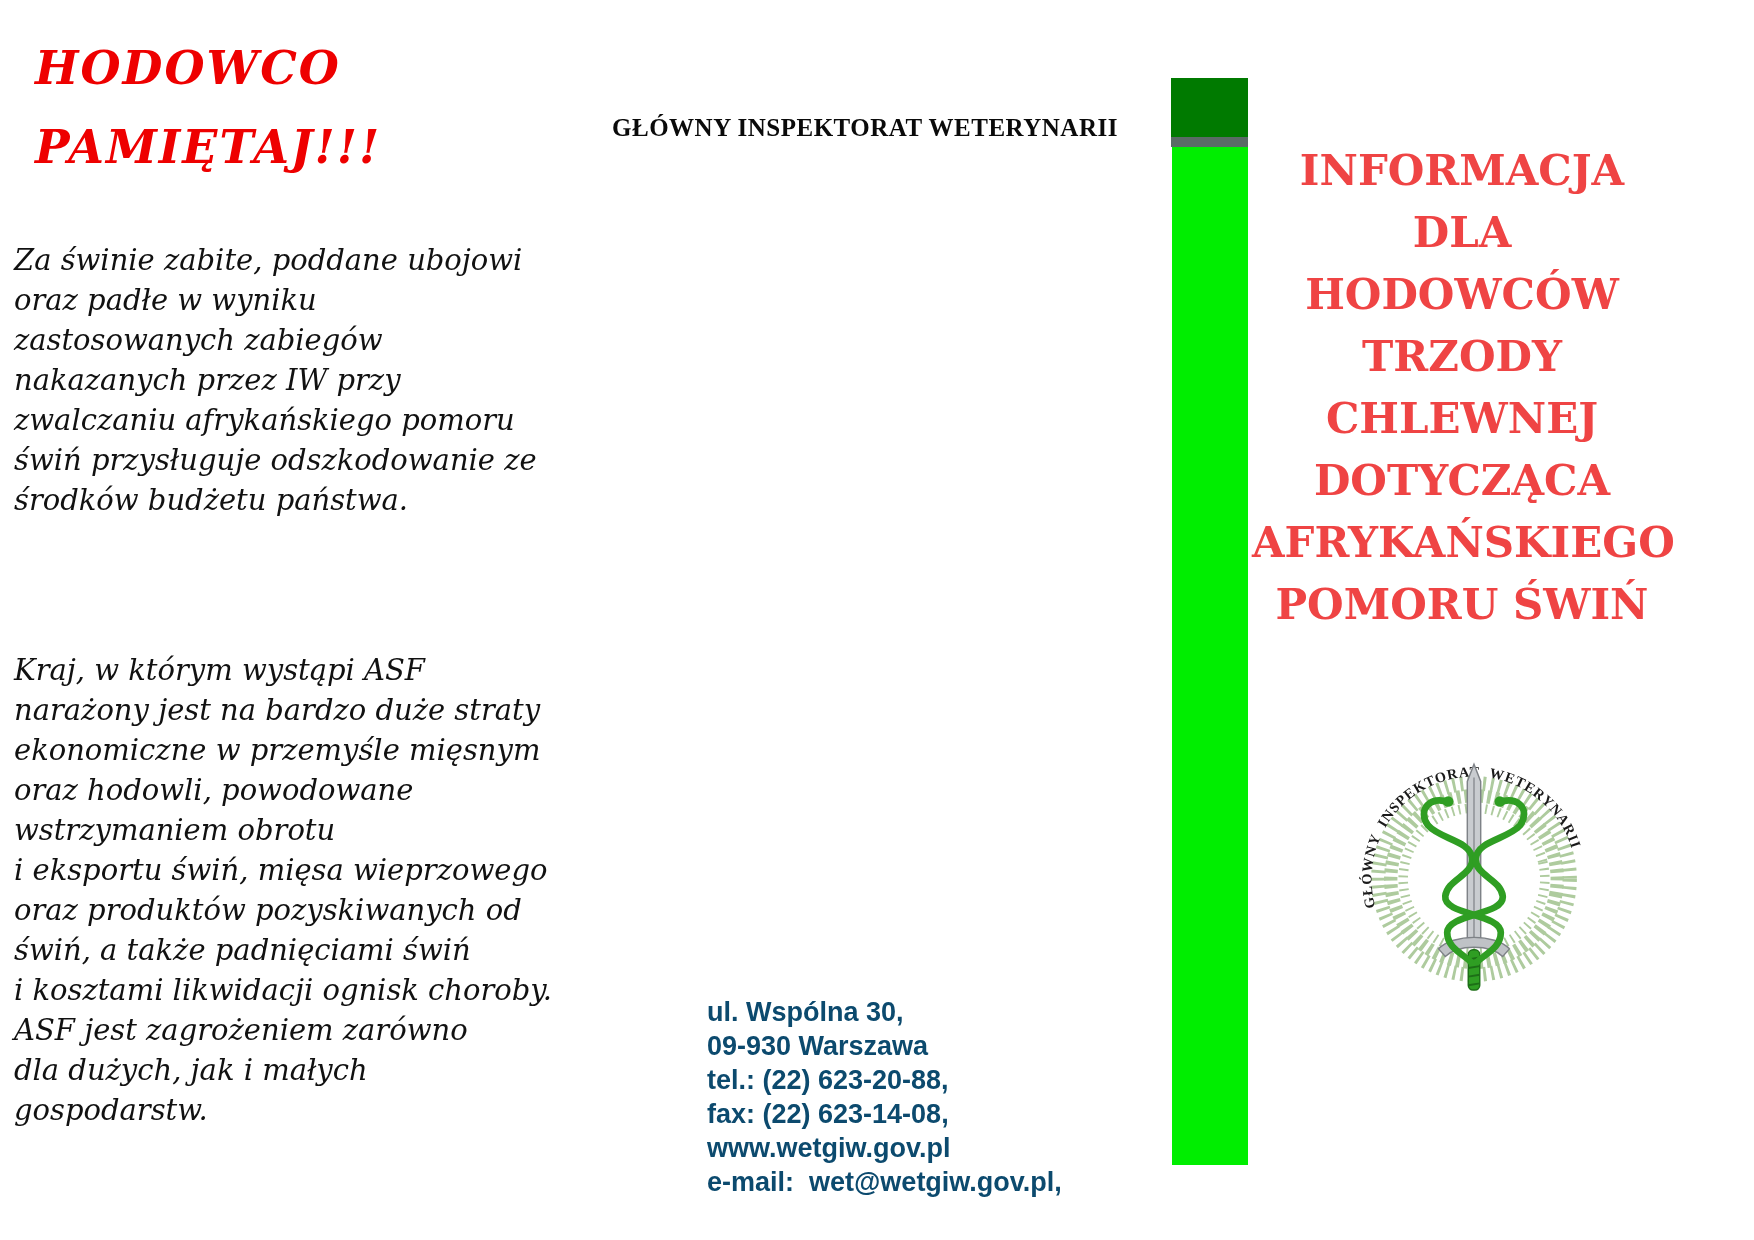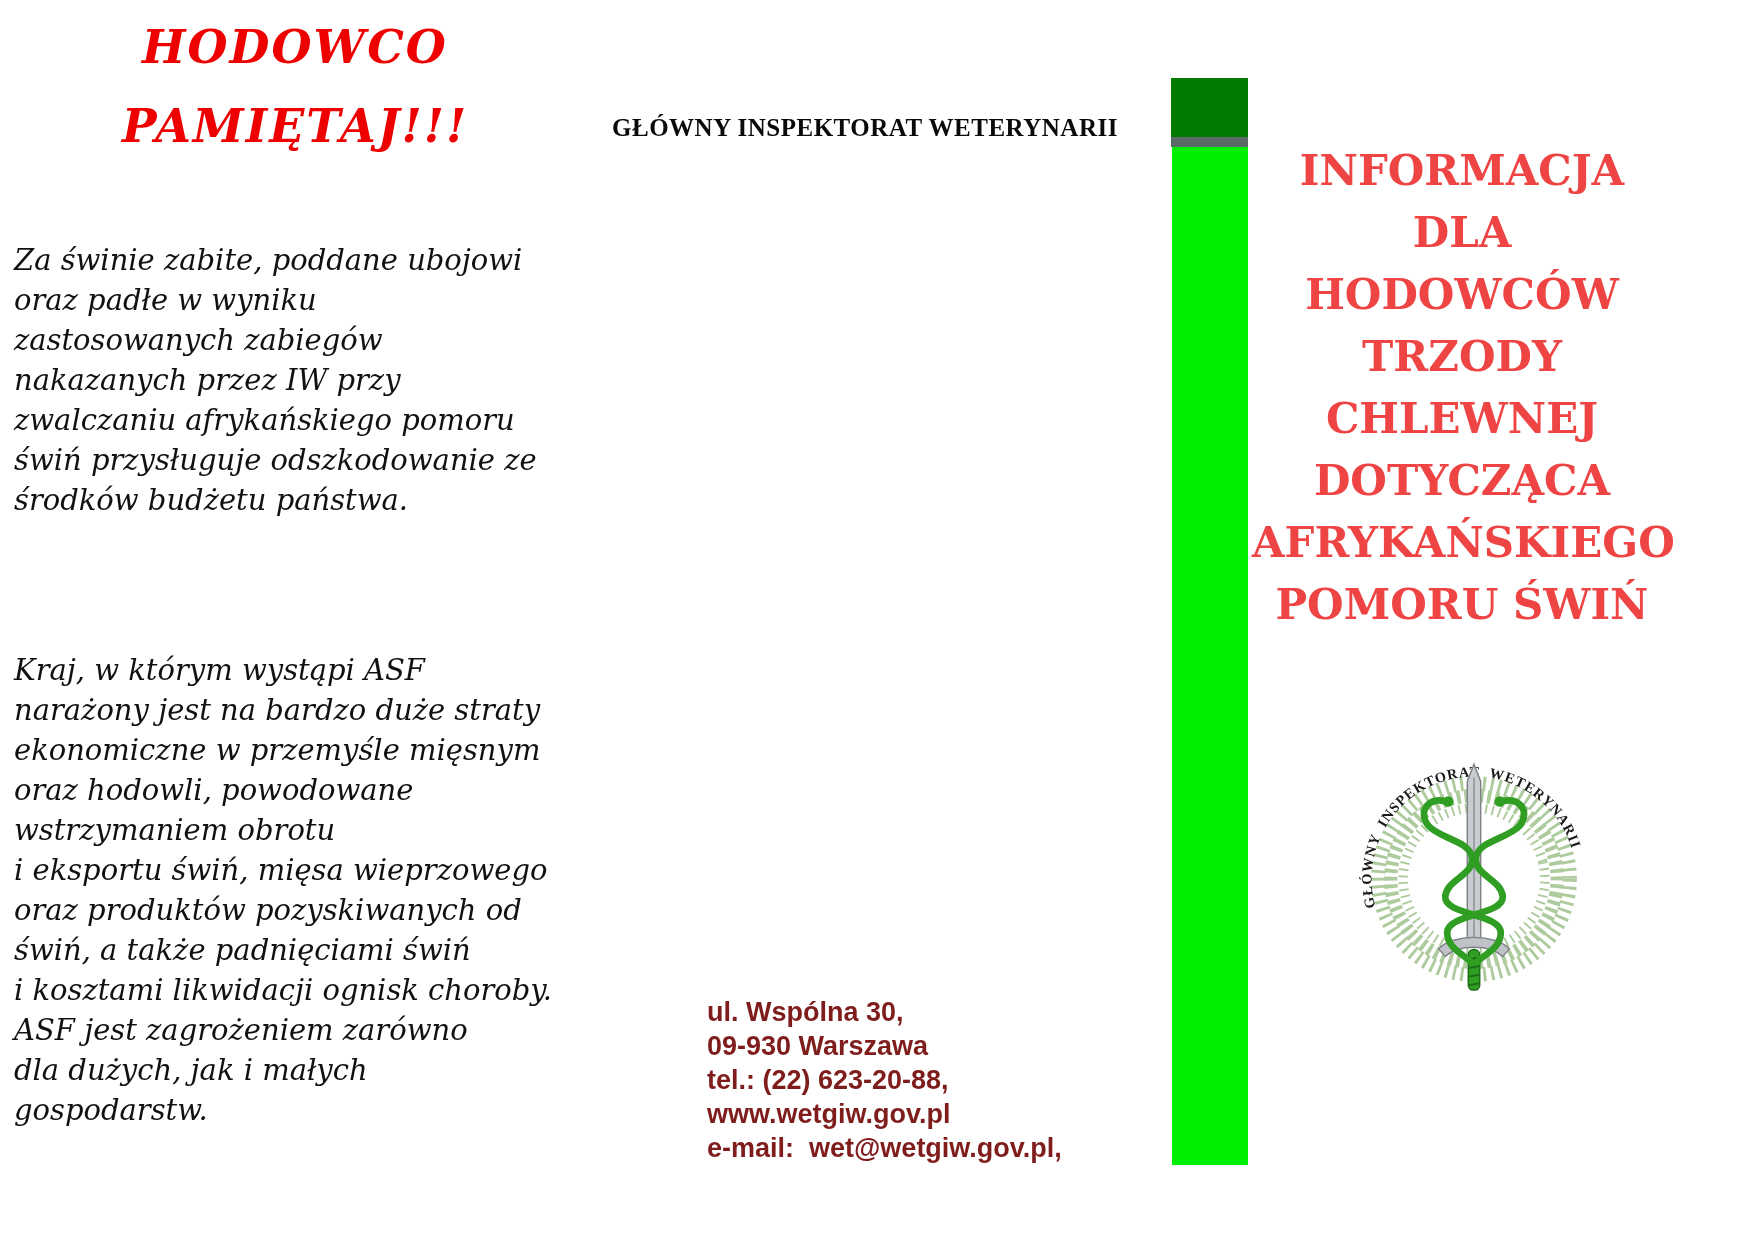--- a/index.html
+++ b/index.html
@@ -5,22 +5,22 @@
   html,body { margin:0; padding:0; background:#ffffff; }
   .page {
     position:relative;
     width:1754px; height:1240px;
     background:#ffffff;
     overflow:hidden;
     font-family:"DejaVu Serif", serif;
   }
   
   .red-heading {
-    position:absolute; left:35px; top:8px; width:520px;
-    text-align:center;
+    position:absolute; left:35px; top:29px; width:520px;
+    text-align:left;
     font-family:"DejaVu Serif", serif;
     font-weight:bold; font-style:italic;
     font-size:46px; line-height:79px;
     letter-spacing:2px;
     color:var(--heading-red);
     white-space:pre-wrap;
   }
   .left-para {
     position:absolute; left:14px; width:568px;
     text-align:left;
@@ -40,21 +40,21 @@
     font-weight:bold;
     font-size:25px; line-height:32px;
     letter-spacing:0.5px;
     color:#0a0a0a;
   }
   .contact-block {
     position:absolute; left:707px; top:995px; width:400px;
     font-family:"Liberation Sans", sans-serif;
     font-weight:bold;
     font-size:27px; line-height:34px;
-    color:#7f1d1d;
+    color:#0c4a6e;
   }
   .contact-line { white-space:pre-wrap; }
   
   .bar-dark {
     position:absolute; left:1171px; top:78px; width:77px; height:59px;
     background:var(--bar-dark-green);
   }
   .bar-gray {
     position:absolute; left:1171px; top:137px; width:77px; height:10px;
     background:var(--bar-gray);
@@ -116,20 +116,21 @@
 ASF jest zagrożeniem zarówno
 dla dużych, jak i małych
 gospodarstw.</div>
 
   <div class="center-header">GŁÓWNY INSPEKTORAT WETERYNARII</div>
 
   <div class="contact-block">
     <div class="contact-line">ul. Wspólna 30,</div>
     <div class="contact-line">09-930 Warszawa</div>
     <div class="contact-line">tel.: (22) 623-20-88,</div>
+    <div class="contact-line">fax: (22) 623-14-08,</div>
     <div class="contact-line">www.wetgiw.gov.pl</div>
     <div class="contact-line">e-mail:  wet@wetgiw.gov.pl,</div>
   </div>
 
   <div class="bar-dark"></div>
   <div class="bar-gray"></div>
   <div class="bar-bright"></div>
 
   <div class="right-title">INFORMACJA
 DLA HODOWCÓW

